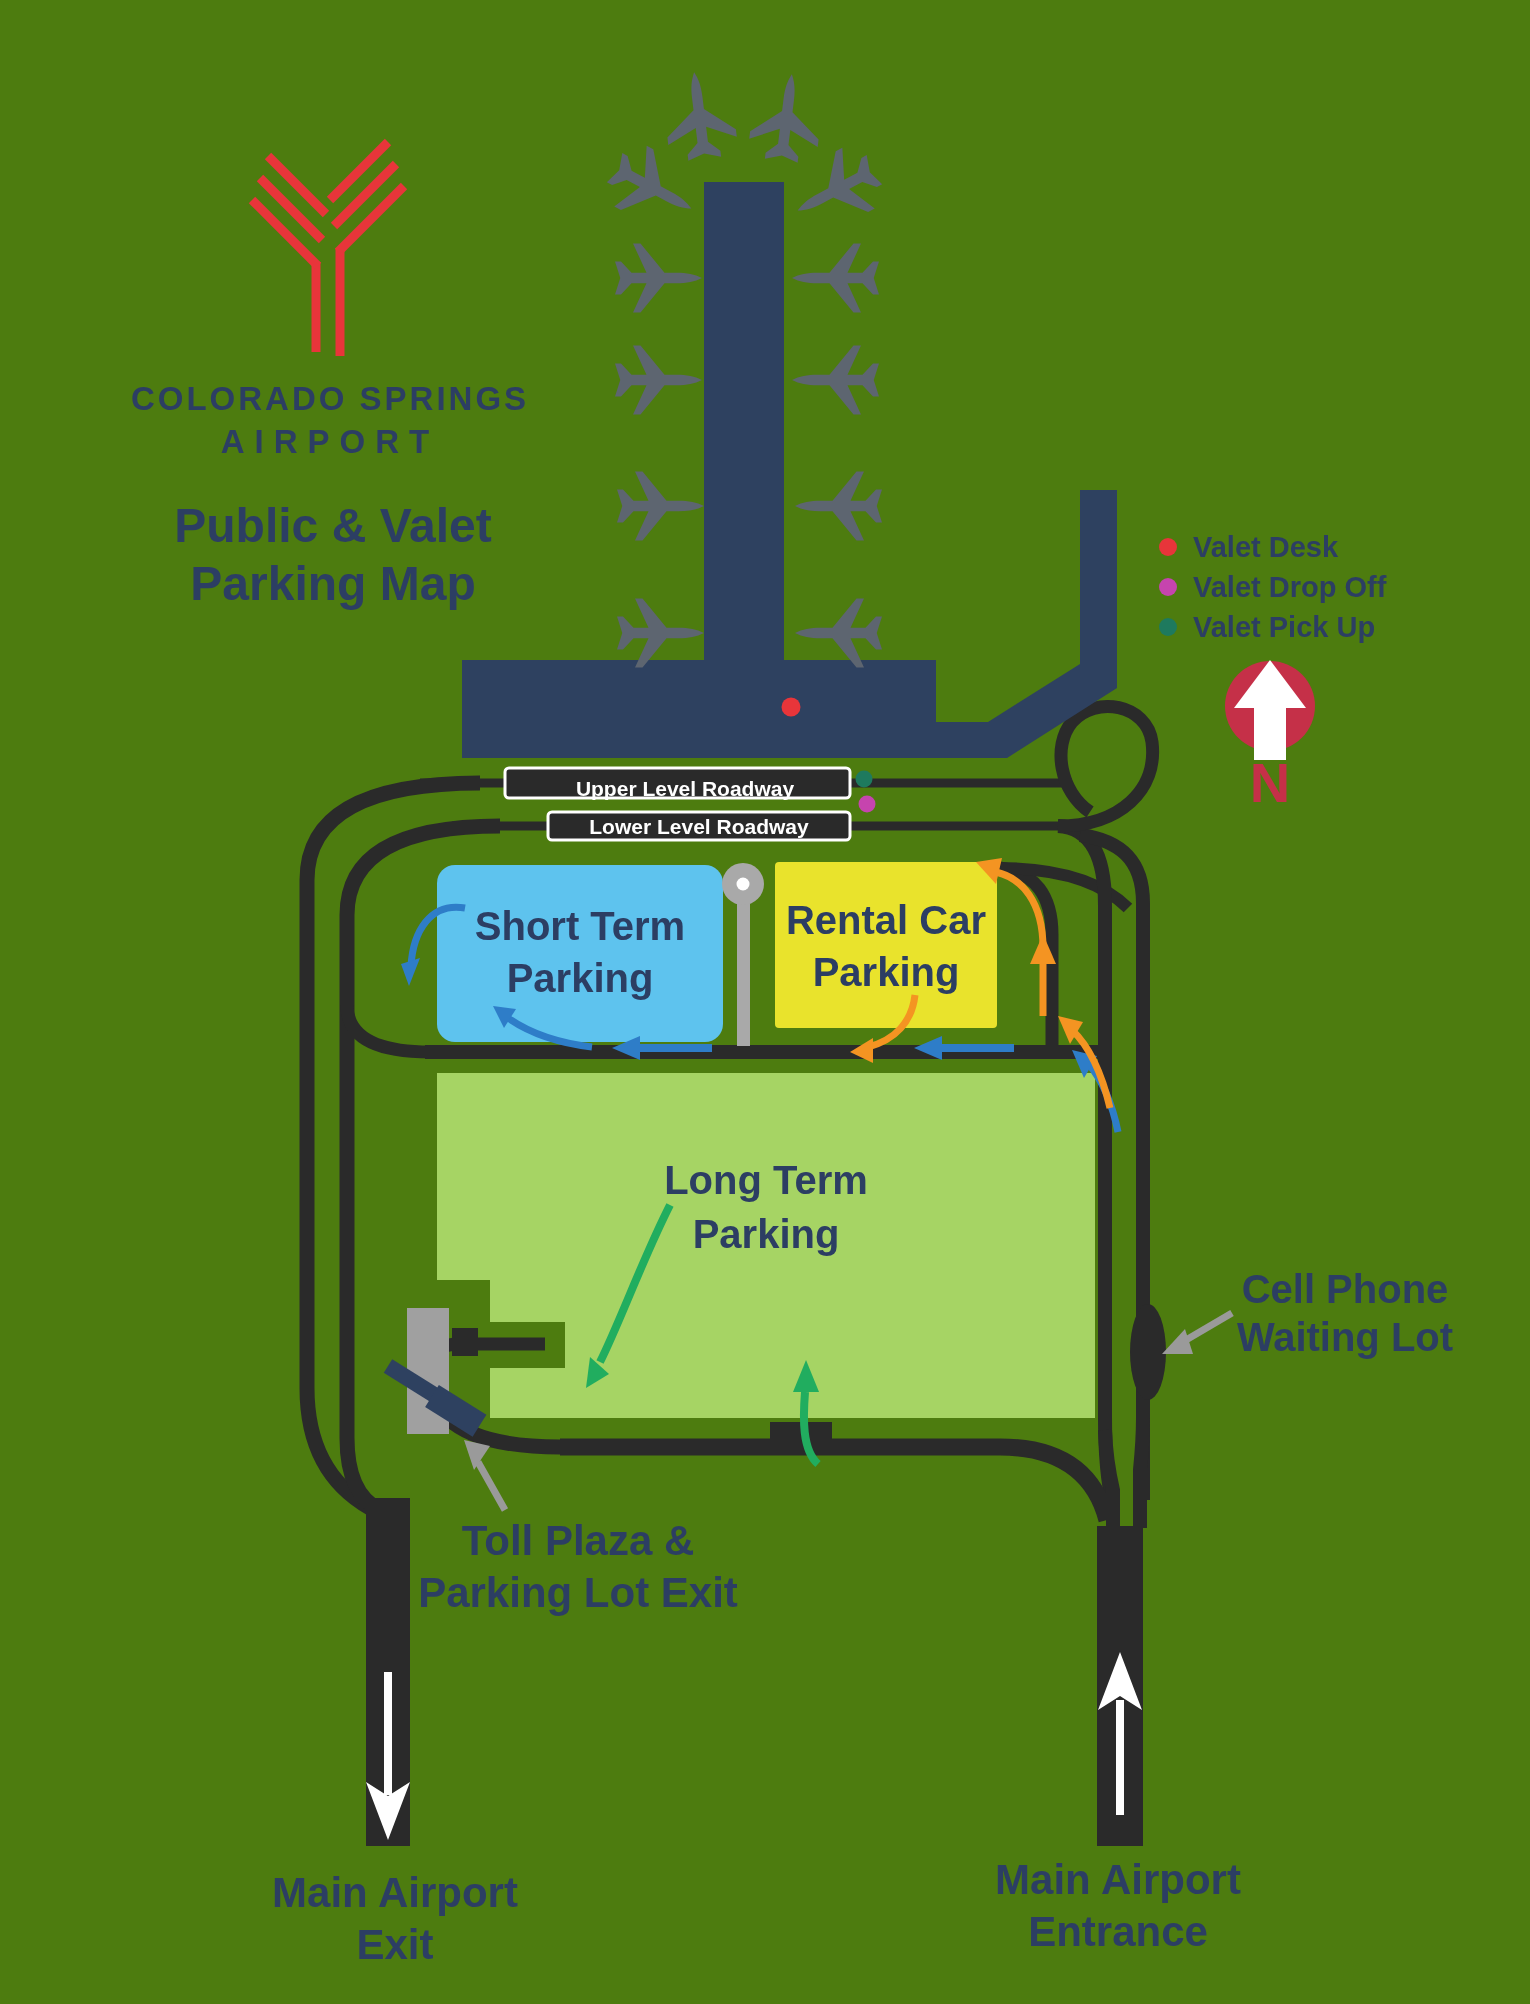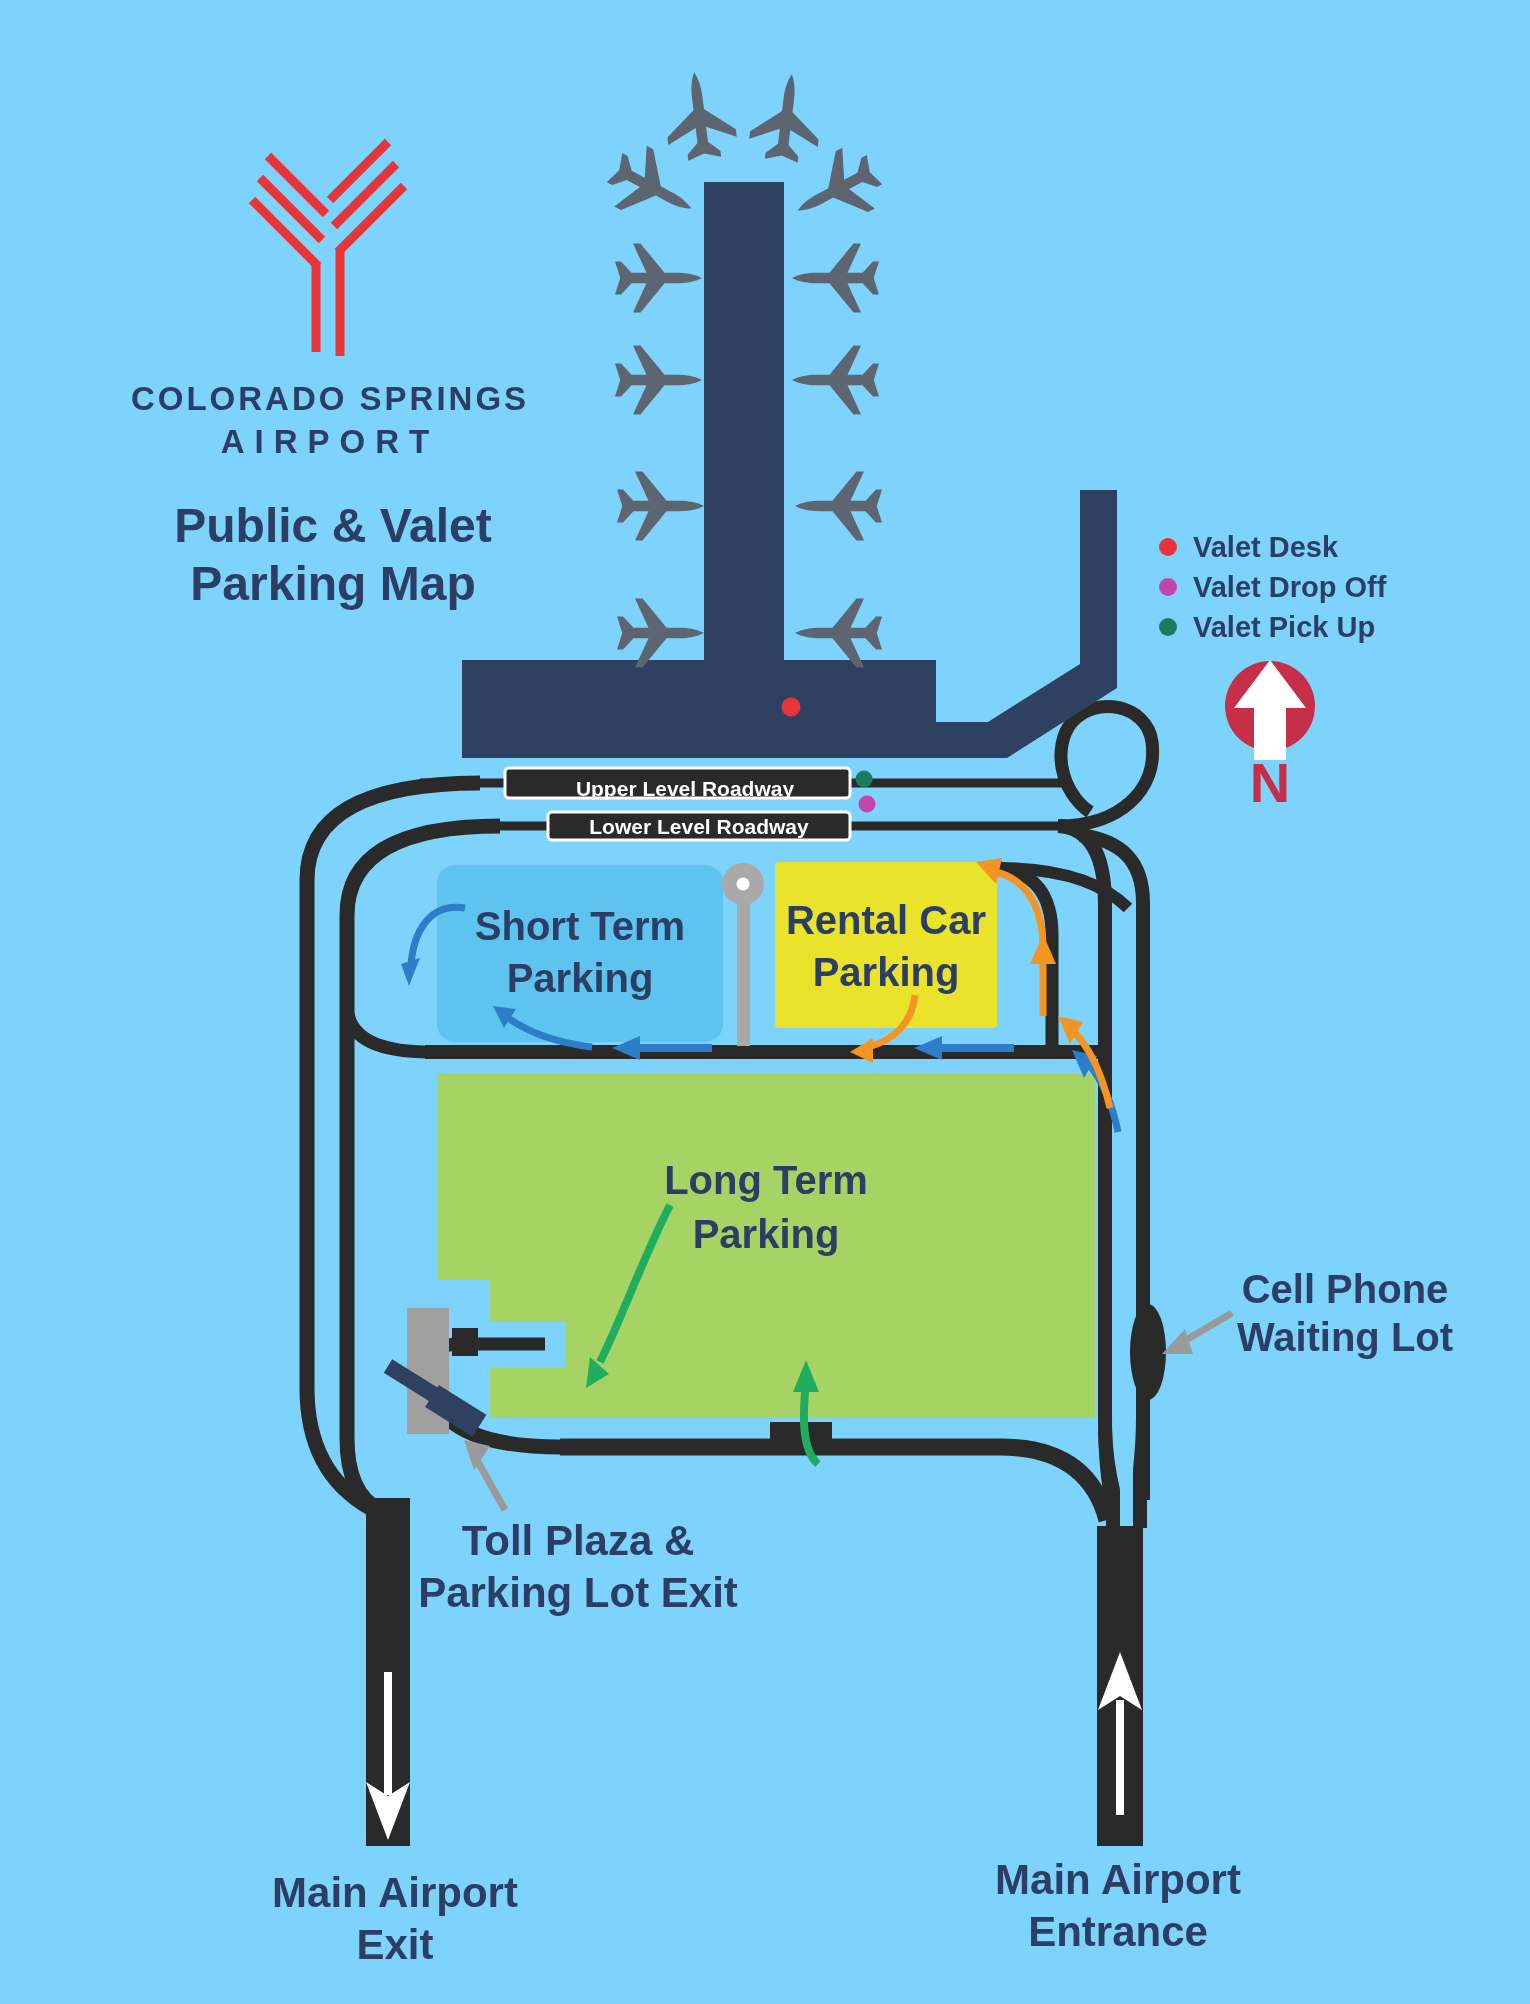--- a/index.html
+++ b/index.html
@@ -1,16 +1,16 @@
 <!DOCTYPE html>
 <html><head>
 <meta charset="utf-8">
 <style>
   html,body{margin:0;padding:0;background:#ffffff;}
-  .stage{width:1530px;height:2004px;position:relative;background:#7dd3fc;}
+  .stage{width:1530px;height:2004px;position:relative;background:#4d7c0f;}
   svg{display:block;}
   text{font-family:"Liberation Sans","DejaVu Sans",sans-serif;}
   .t-navy{fill:#2c3e63;font-weight:bold;}
   .t-white{fill:#ffffff;font-weight:bold;}
   .t-red{font-weight:bold;}
   .wordmark{letter-spacing:3px;}
   .wordmark2{letter-spacing:10px;}
   .road{stroke:#2a2a2a;fill:none;}
   .road-fill{fill:#2a2a2a;}
   .navy{fill:#2e4160;}

